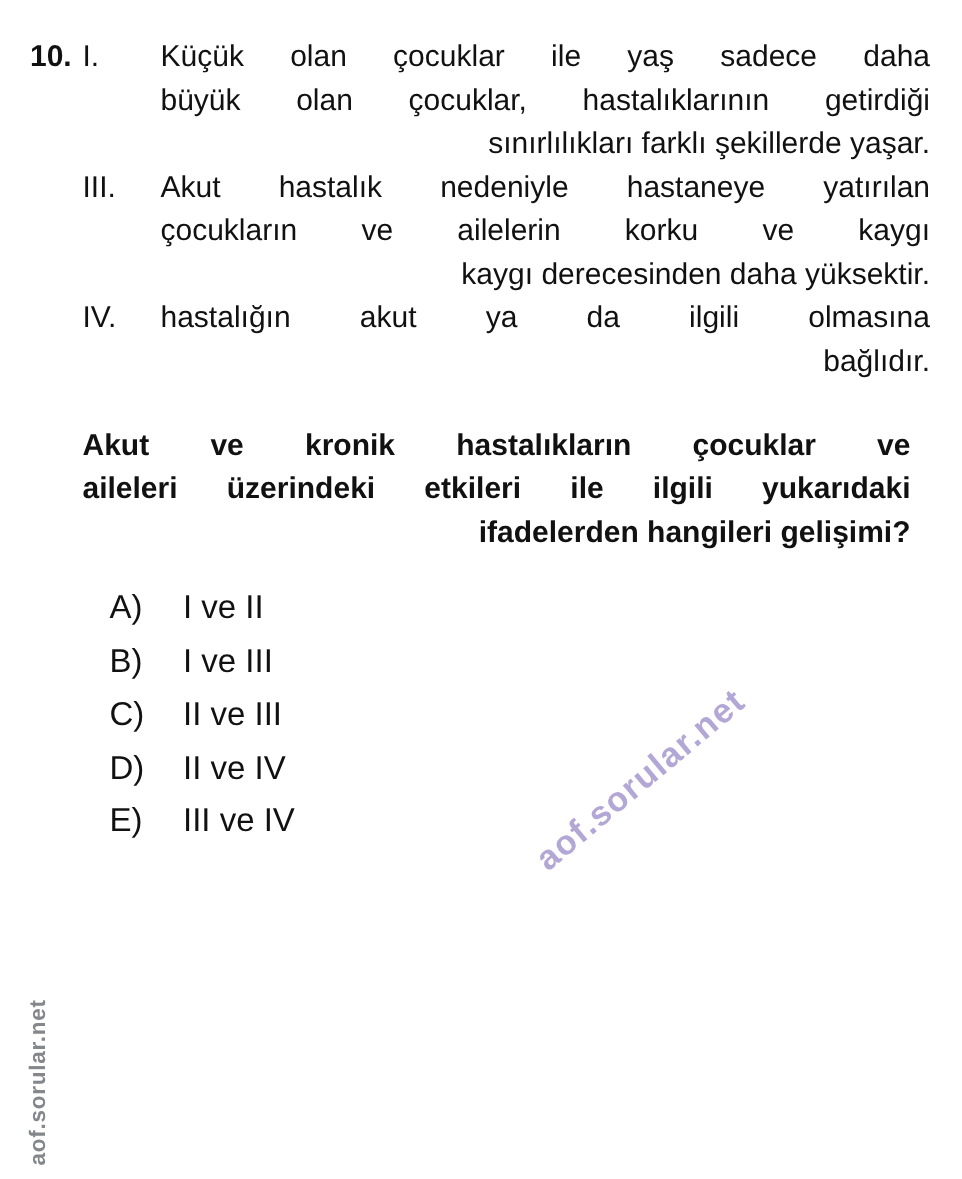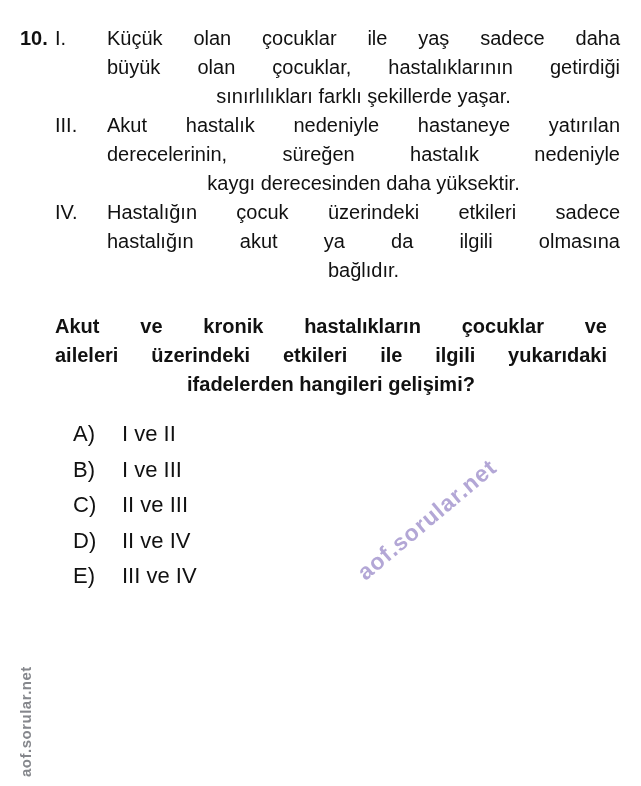--- a/index.html
+++ b/index.html
@@ -46,21 +46,21 @@
   }
   .qbody { margin-left: 55px; width: 565px; }
 
   .statement { display: flex; align-items: flex-start; }
   .numeral {
     flex: none; width: 52px;
     font-size: 20px; line-height: 29px;
   }
   .stext { flex: 1; min-width: 0; }
 
-  .line { font-size: 20px; line-height: 29px; text-align: center; }
+  .line { font-size: 20px; line-height: 29px; text-align: right; }
   .jl { text-align: justify; text-align-last: justify; }
 
   .stem {
     margin-top: 27px; 
     width: 552px;
     font-weight: bold;
   }
 
   .options { margin-top: 23px; margin-left: 18px; }
   .option {
@@ -89,29 +89,28 @@
         <div class="line jl">büyük olan çocuklar, hastalıklarının getirdiği</div>
         <div class="line">sınırlılıkları farklı şekillerde yaşar.</div>
       </div>
     </div>
 
 
     <div class="statement">
       <div class="numeral">III.</div>
       <div class="stext">
         <div class="line jl">Akut hastalık nedeniyle hastaneye yatırılan</div>
-        <div class="line jl">derecelerinin, süreğen hastalık nedeniyle</div>
+        <div class="line jl">çocukların ve ailelerin korku ve kaygı</div>
         <div class="line">kaygı derecesinden daha yüksektir.</div>
       </div>
     </div>
 
     <div class="statement">
       <div class="numeral">IV.</div>
       <div class="stext">
-        <div class="line jl">Hastalığın çocuk üzerindeki etkileri sadece</div>
         <div class="line jl">hastalığın akut ya da ilgili olmasına</div>
         <div class="line">bağlıdır.</div>
       </div>
     </div>
 
     <div class="stem">
       <div class="line jl">Akut ve kronik hastalıkların çocuklar ve</div>
       <div class="line jl">aileleri üzerindeki etkileri ile ilgili yukarıdaki</div>
       <div class="line">ifadelerden hangileri gelişimi?</div>
     </div>

